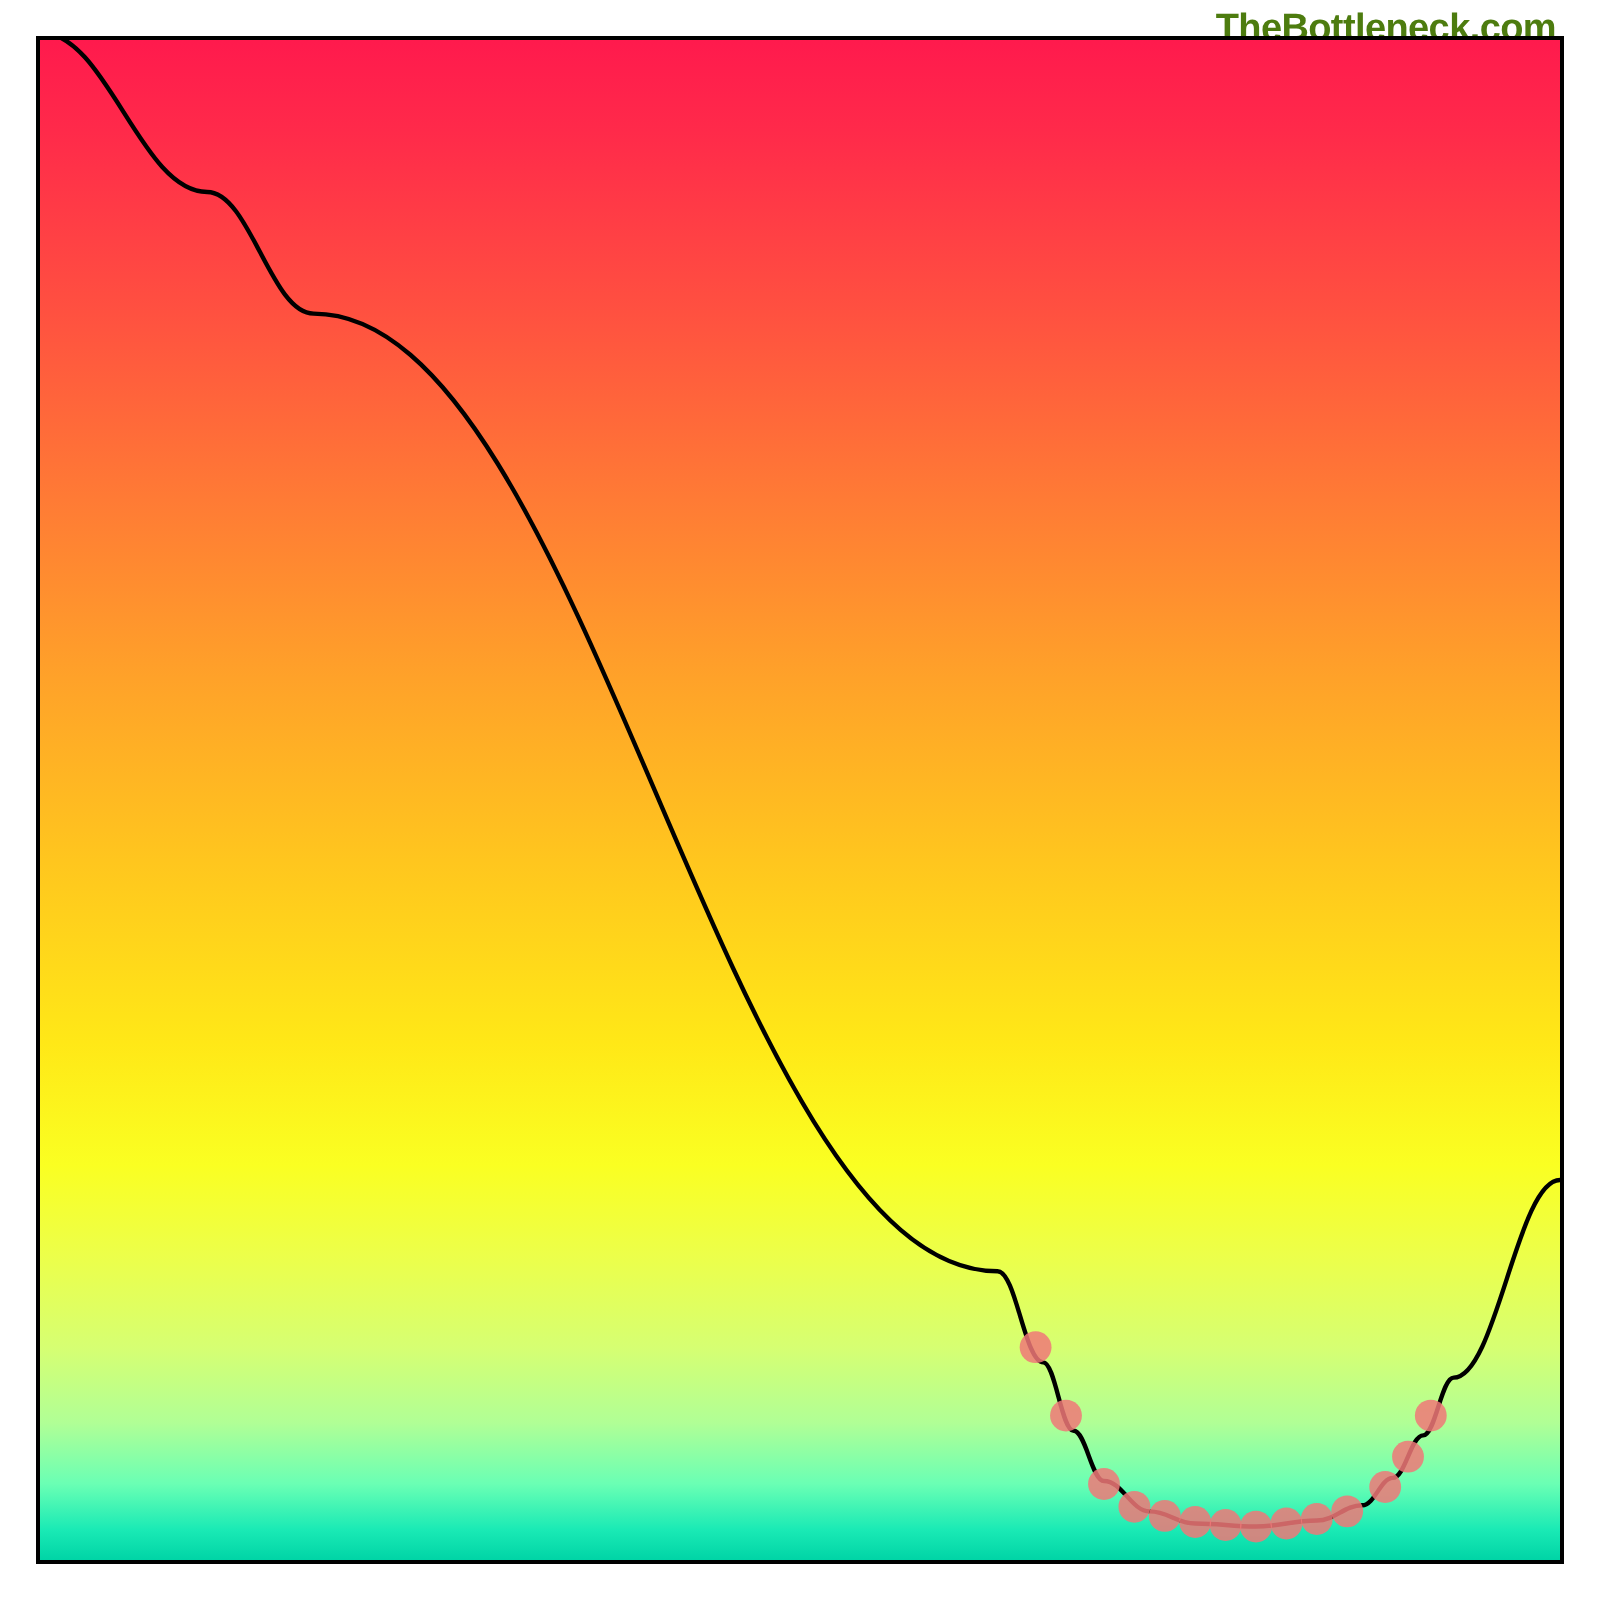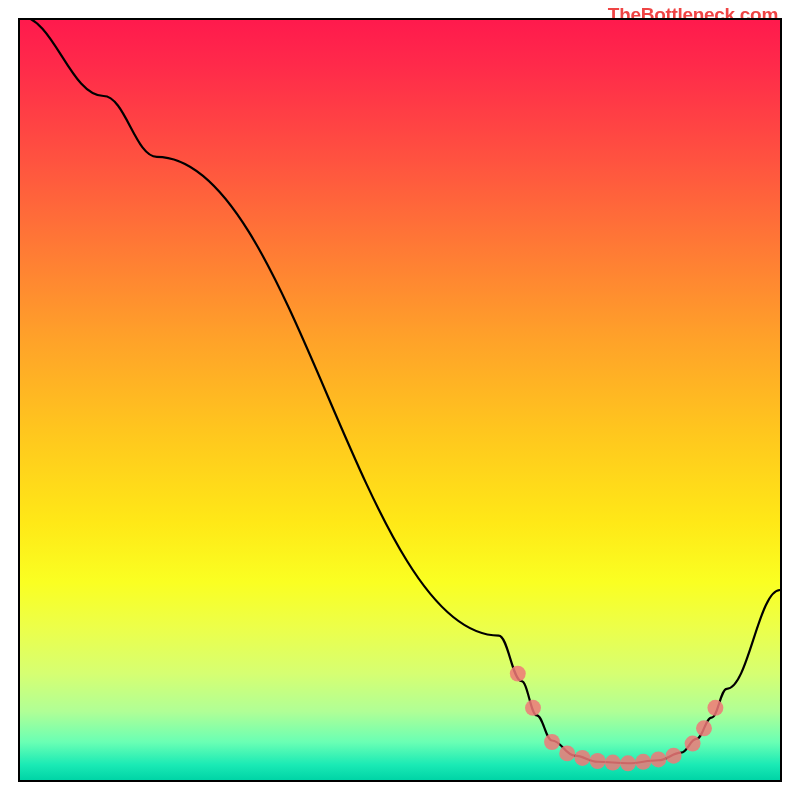--- a/index.html
+++ b/index.html
@@ -39,21 +39,21 @@
       #00d4a6 100%
     );
   }
   .attribution {
     position: absolute;
     top: 4px;
     right: 22px;
     font-family: Arial, Helvetica, sans-serif;
     font-size: 19px;
     font-weight: bold;
-    color: #ef4444;
+    color: #4d7c0f;
     letter-spacing: -0.3px;
   }
   svg.curve {
     position: absolute;
     inset: 0;
     width: 100%;
     height: 100%;
   }
   .data-line {
     fill: none;

